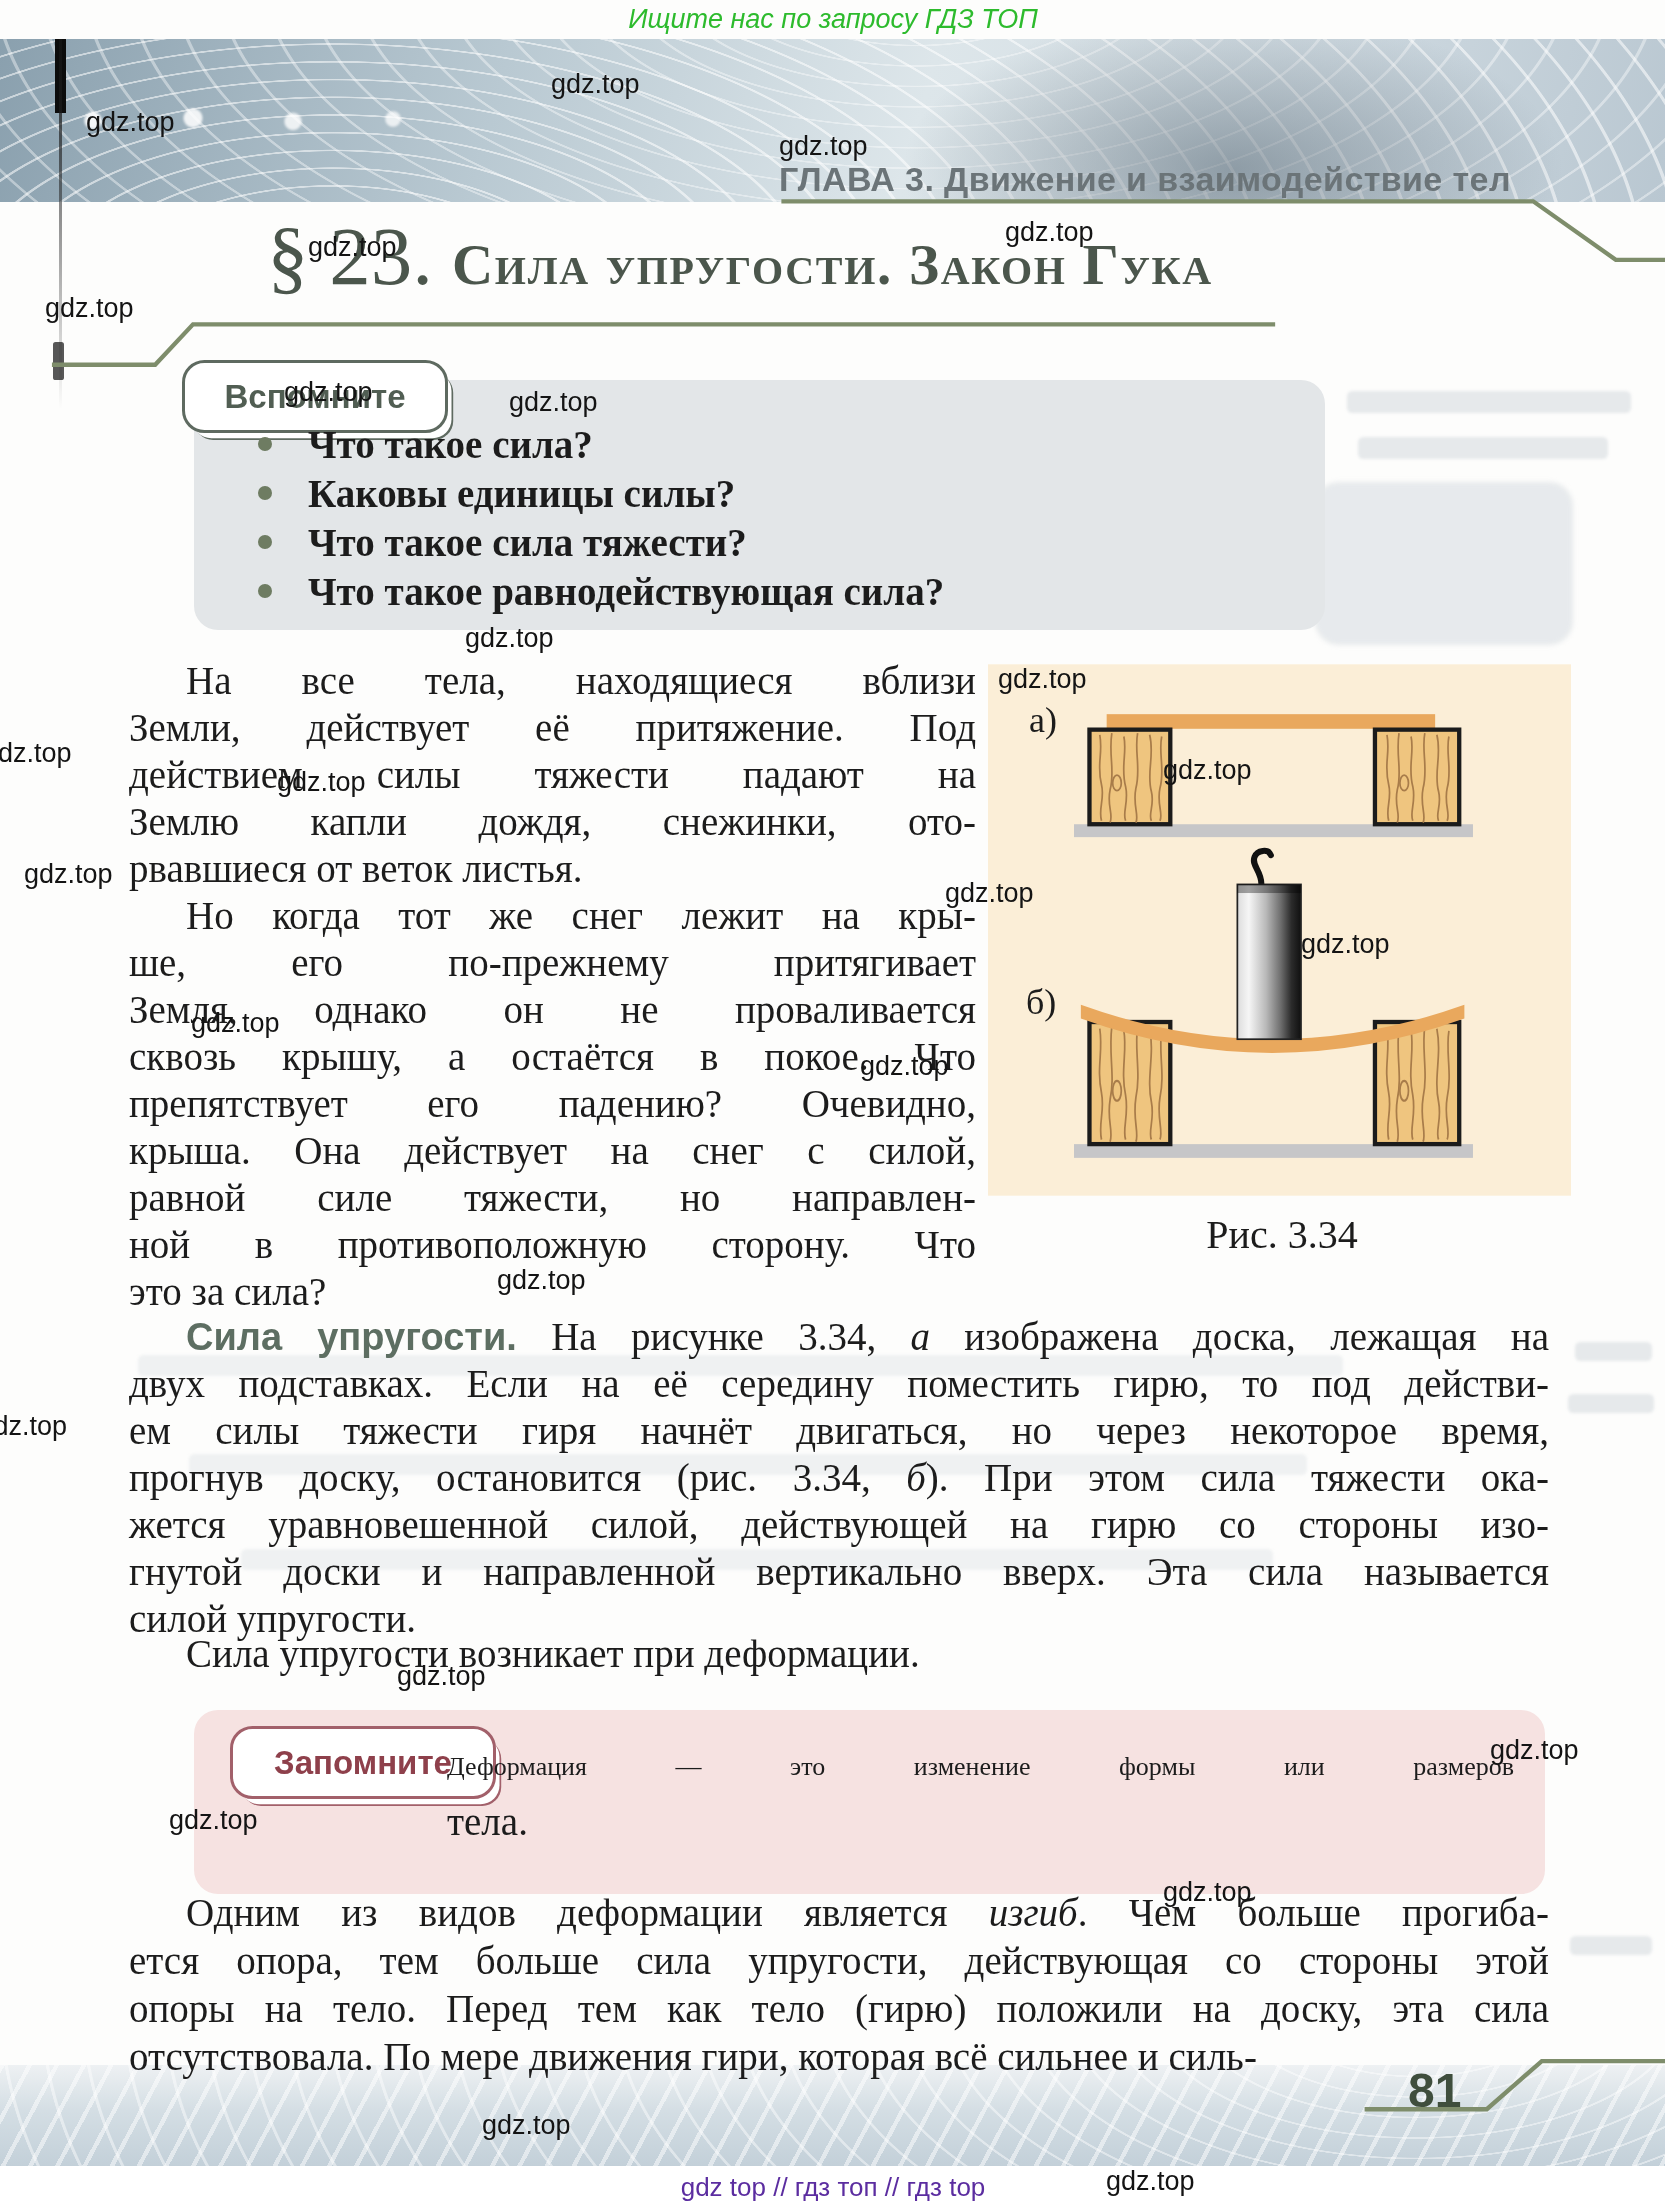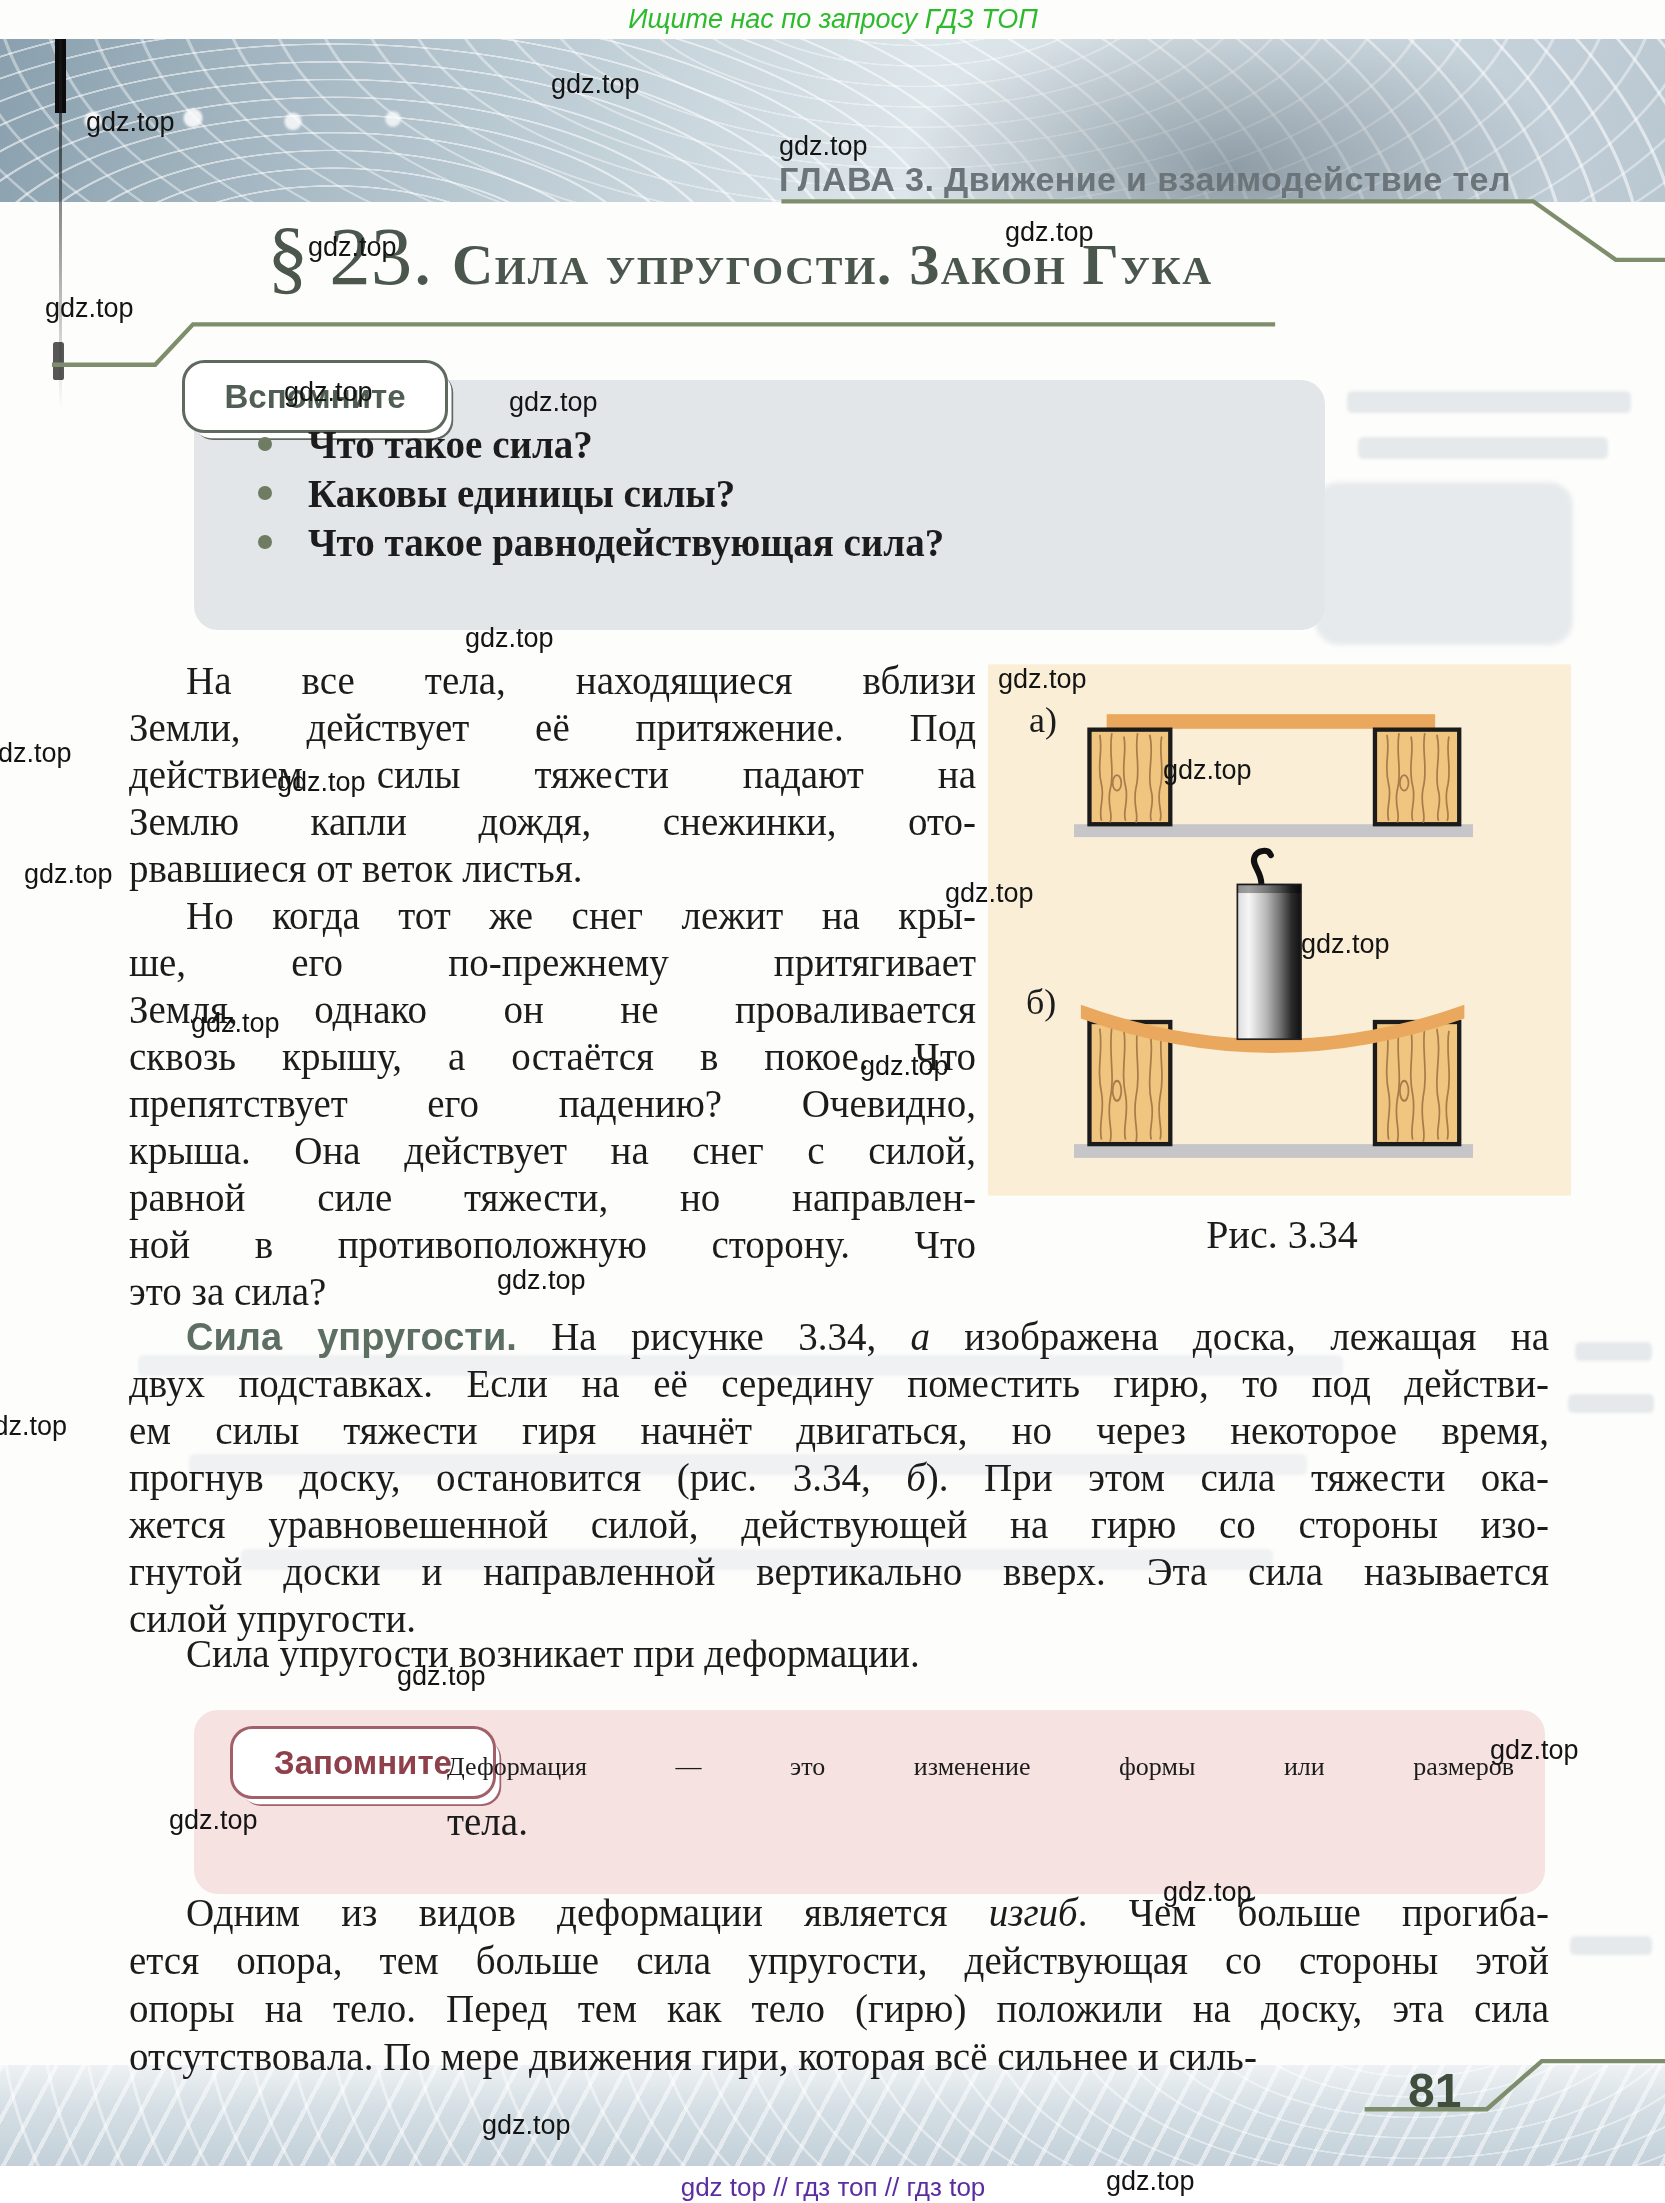--- a/index.html
+++ b/index.html
@@ -131,20 +131,21 @@
 
   <div class="abs title">
     <span class="num">§ 23.</span><span class="txt">Сила упругости. Закон Гука</span>
   </div>
 
   <div class="abs graybox"></div>
   <div class="abs badge badge-green">Вспомните</div>
   <div class="abs vlist">
     <div class="vitem"><span class="vdot"></span><span>Что такое сила?</span></div>
     <div class="vitem"><span class="vdot"></span><span>Каковы единицы силы?</span></div>
+    <div class="vitem"><span class="vdot"></span><span>Что такое сила тяжести?</span></div>
     <div class="vitem"><span class="vdot"></span><span>Что такое равнодействующая сила?</span></div>
   </div>
 
   <div class="abs col narrow">
     <div class="pline ind">На все тела, находящиеся вблизи</div>
     <div class="pline">Земли, действует её притяжение. Под</div>
     <div class="pline">действием силы тяжести падают на</div>
     <div class="pline">Землю капли дождя, снежинки, ото-</div>
     <div class="pline end">рвавшиеся от веток листья.</div>
     <div class="pline ind">Но когда тот же снег лежит на кры-</div>

